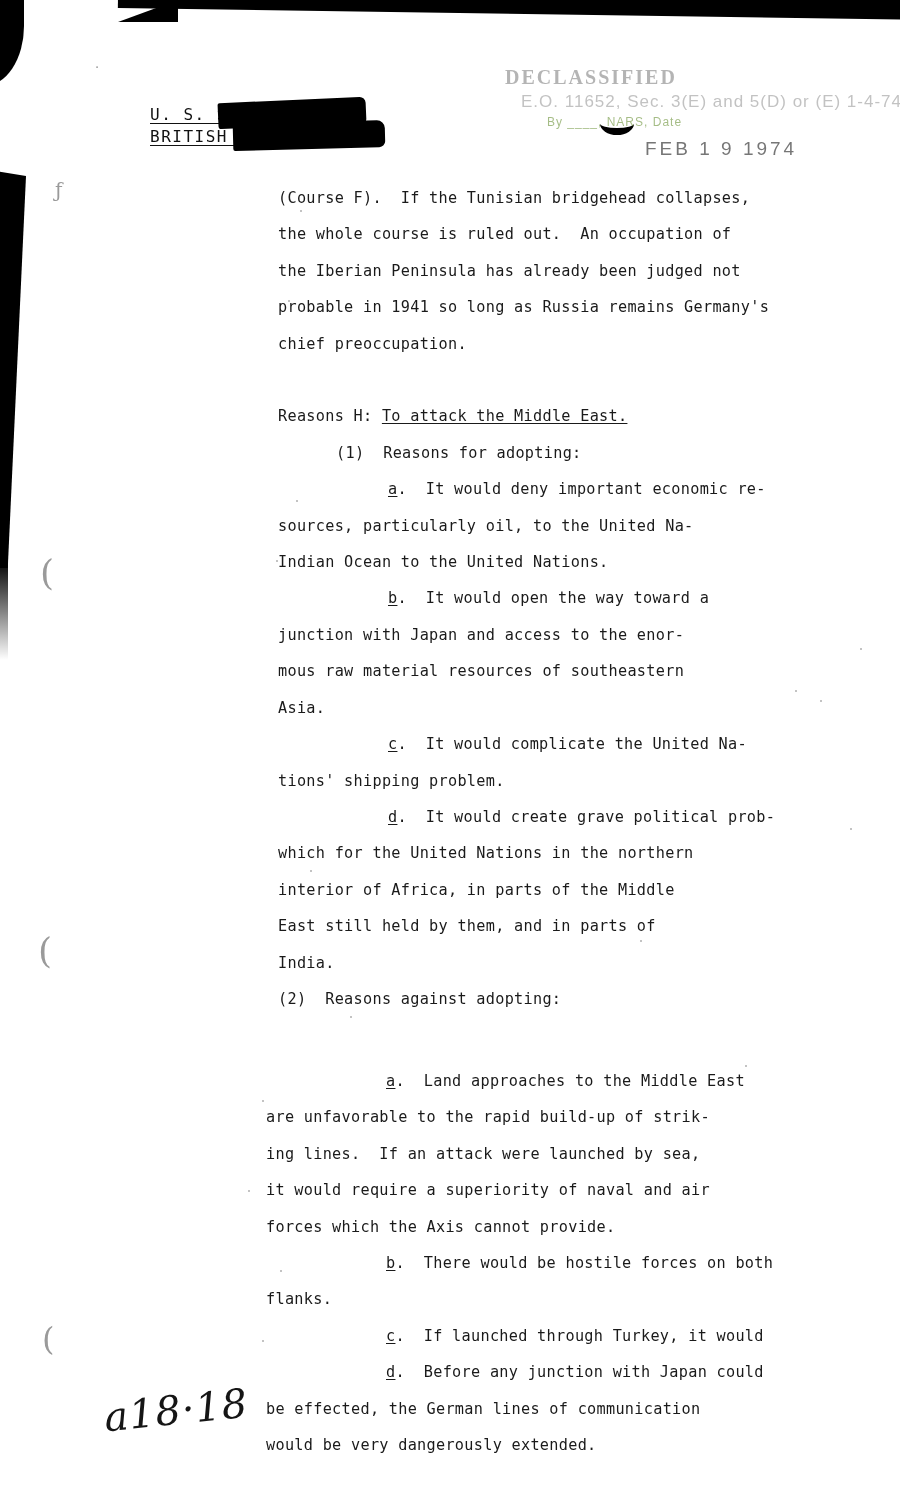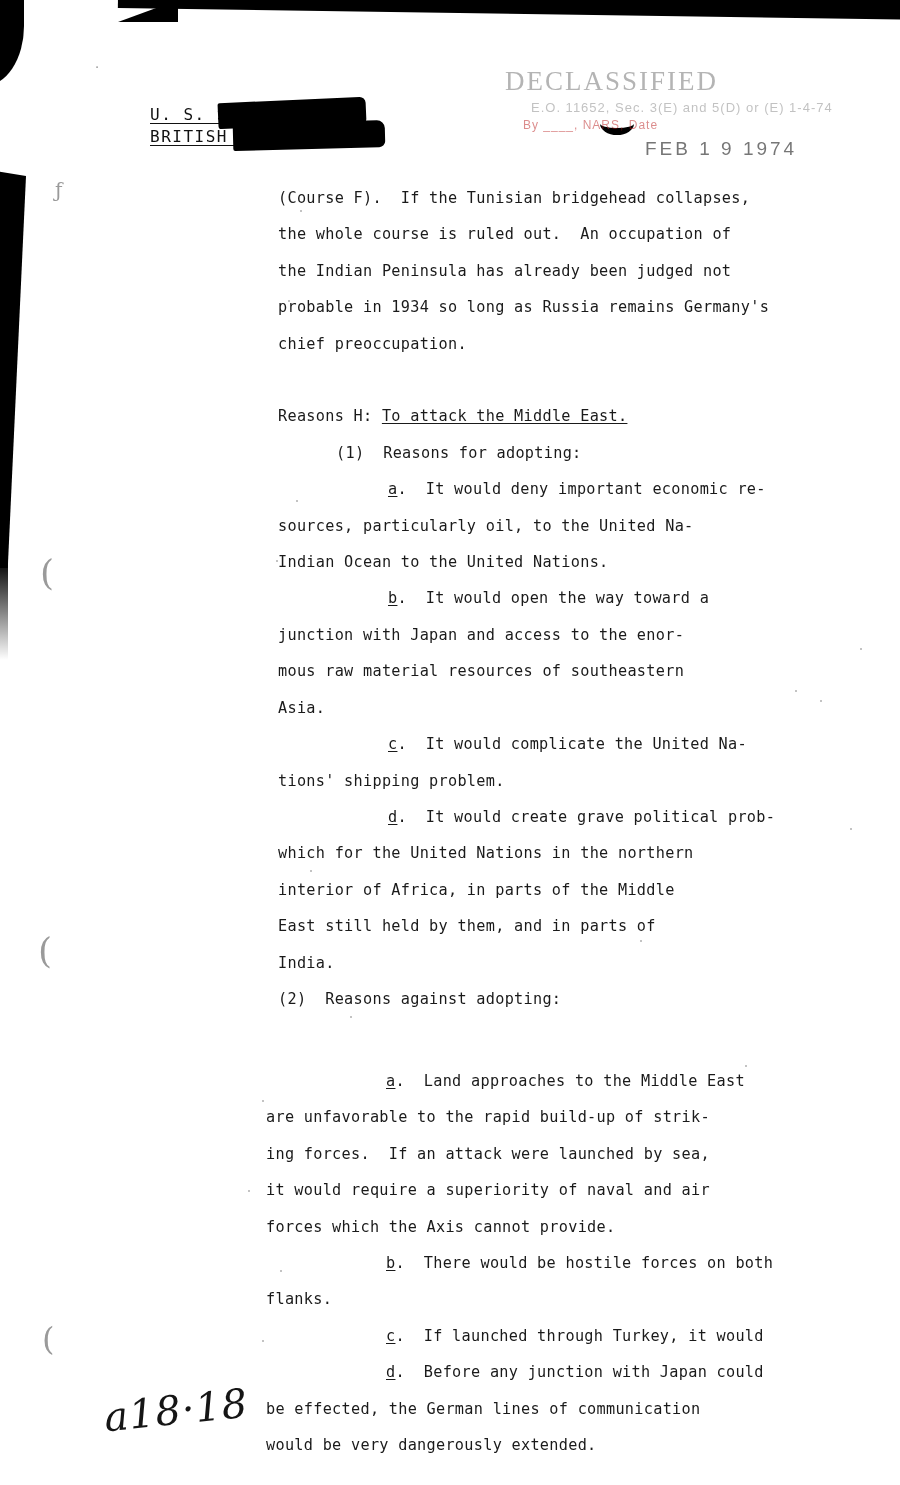--- a/index.html
+++ b/index.html
@@ -115,45 +115,45 @@
 
   
   .stamp {
     position: absolute;
     top: 66px;
     left: 505px;
     width: 300px;
     color: #8d8d8d;
   }
   .stamp-title {
-    font-size: 27px;
+    font-size: 20px;
     letter-spacing: 2px;
     color: #787878;
     opacity: 0.55;
     font-family: "Liberation Serif", serif;
-    font-weight: normal;
+    font-weight: bold;
     white-space: nowrap;
   }
   .stamp-auth {
-    font-size: 13px;
+    font-size: 17px;
     letter-spacing: 1px;
     color: #9a9a9a;
     opacity: 0.6;
     margin-top: 3px;
-    margin-left: 26px;
+    margin-left: 16px;
     white-space: nowrap;
     font-family: "Liberation Sans", sans-serif;
   }
   .stamp-auth2 {
     font-size: 12px;
     letter-spacing: 1px;
-    color: #b91c1c;
+    color: #4d7c0f;
     opacity: 0.5;
     margin-top: 3px;
-    margin-left: 18px;
+    margin-left: 42px;
     white-space: nowrap;
     font-family: "Liberation Sans", sans-serif;
   }
   .stamp-date {
     position: absolute;
     top: 72px;
     left: 140px;
     font-size: 19px;
     letter-spacing: 3px;
     color: #555;
@@ -283,22 +283,22 @@
     <div class="stamp-title">DECLASSIFIED</div>
     <div class="stamp-auth">E.O. 11652, Sec. 3(E) and 5(D) or (E)  1-4-74</div>
     <div class="stamp-auth2">By ____, NARS, Date</div>
     <div class="stamp-date">FEB 1 9 1974</div>
   </div>
 
   <div class="body-text">
     <div id="p-intro">
         <div class="ln ind-0">(Course F).  If the Tunisian bridgehead collapses,</div>
         <div class="ln ind-0">the whole course is ruled out.  An occupation of</div>
-        <div class="ln ind-0">the Indian Peninsula has already been judged not</div>
-        <div class="ln ind-0">probable in 1934 so long as Russia remains Germany's</div>
+        <div class="ln ind-0">the Iberian Peninsula has already been judged not</div>
+        <div class="ln ind-0">probable in 1941 so long as Russia remains Germany's</div>
         <div class="ln ind-0">chief preoccupation.</div>
         <div class="ln ind-0">&nbsp;</div>
       </div>
     <div class="ln ind-0" id="course-heading"><span>Reasons H: </span><u>To attack the Middle East.</u></div>
     <div class="ln ind-1">(1)  Reasons for adopting:</div>
     <div id="sec1-items">
         <div class="ln ind-2"><u>a</u>.  It would deny important economic re-</div>
         <div class="ln ind-0">sources, particularly oil, to the United Na-</div>
         <div class="ln ind-0">Indian Ocean to the United Nations.</div>
         <div class="ln ind-2"><u>b</u>.  It would open the way toward a</div>
@@ -313,21 +313,21 @@
         <div class="ln ind-0">East still held by them, and in parts of</div>
         <div class="ln ind-0">India.</div>
       </div>
     <div class="ln ind-0">(2)  Reasons against adopting:</div>
   </div>
 
   <div class="body-text-lower">
     <div id="sec2-items">
         <div class="ln ind-lo-1"><u>a</u>.  Land approaches to the Middle East</div>
         <div class="ln ind-lo-0">are unfavorable to the rapid build-up of strik-</div>
-        <div class="ln ind-lo-0">ing forces.  If an attack were launched by sea,</div>
+        <div class="ln ind-lo-0">ing lines.  If an attack were launched by sea,</div>
         <div class="ln ind-lo-0">it would require a superiority of naval and air</div>
         <div class="ln ind-lo-0">forces which the Axis cannot provide.</div>
         <div class="ln ind-lo-1"><u>b</u>.  There would be hostile forces on both</div>
         <div class="ln ind-lo-0">flanks.</div>
         <div class="ln ind-lo-1"><u>c</u>.  If launched through Turkey, it would</div>
         <div class="ln ind-lo-1"><u>d</u>.  Before any junction with Japan could</div>
         <div class="ln ind-lo-0">be effected, the German lines of communication</div>
         <div class="ln ind-lo-0">would be very dangerously extended.</div>
       </div>
   </div>

